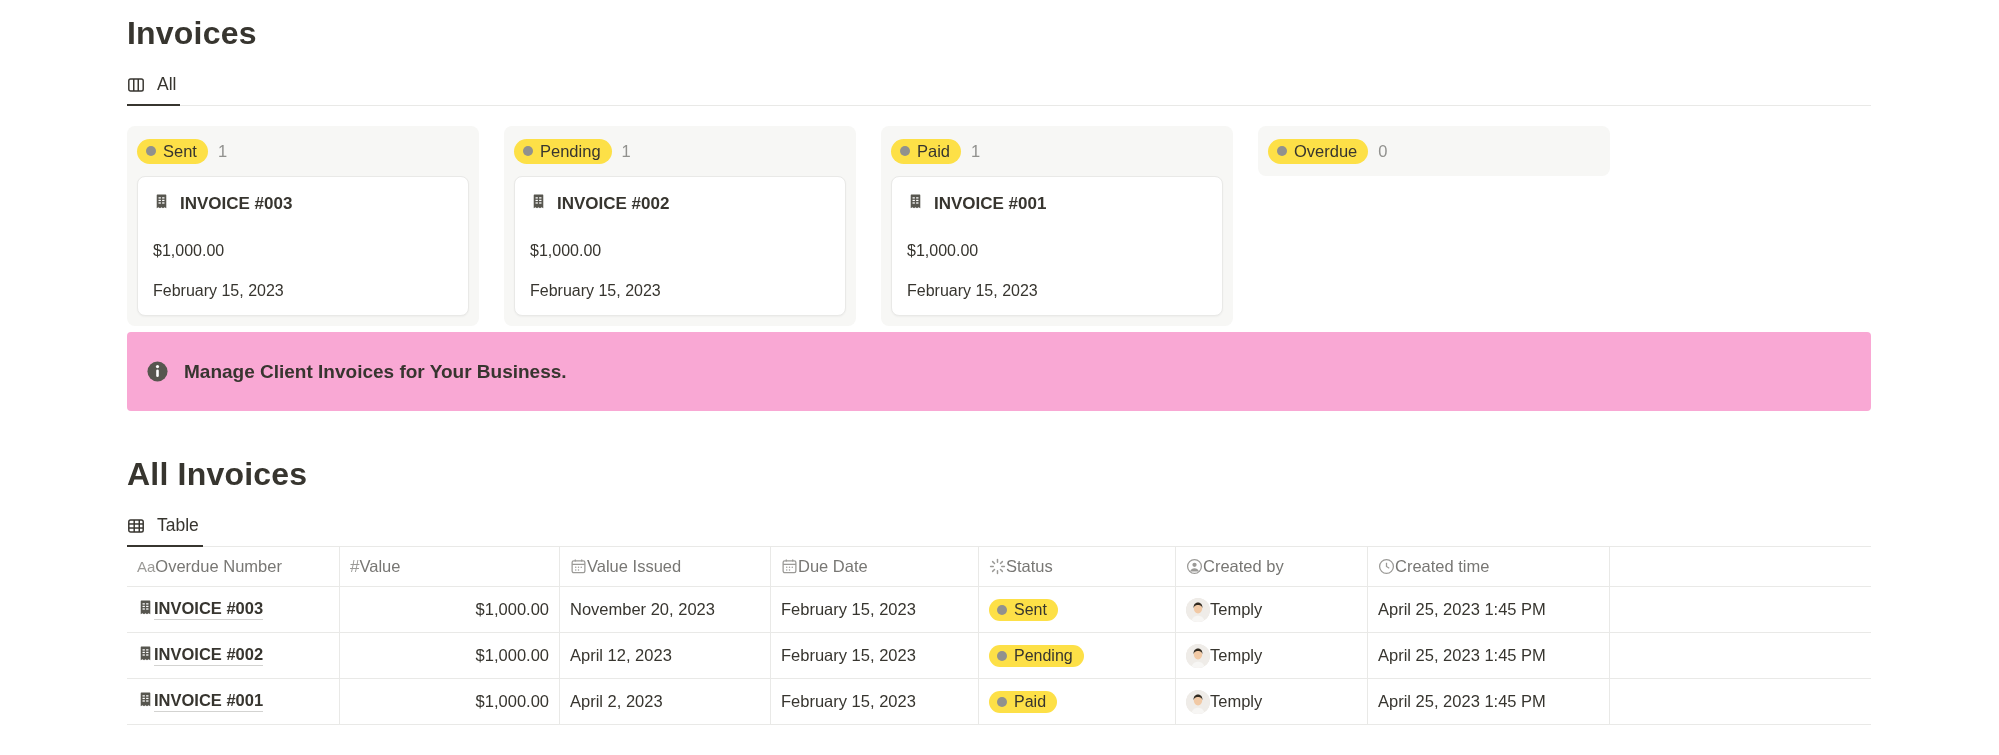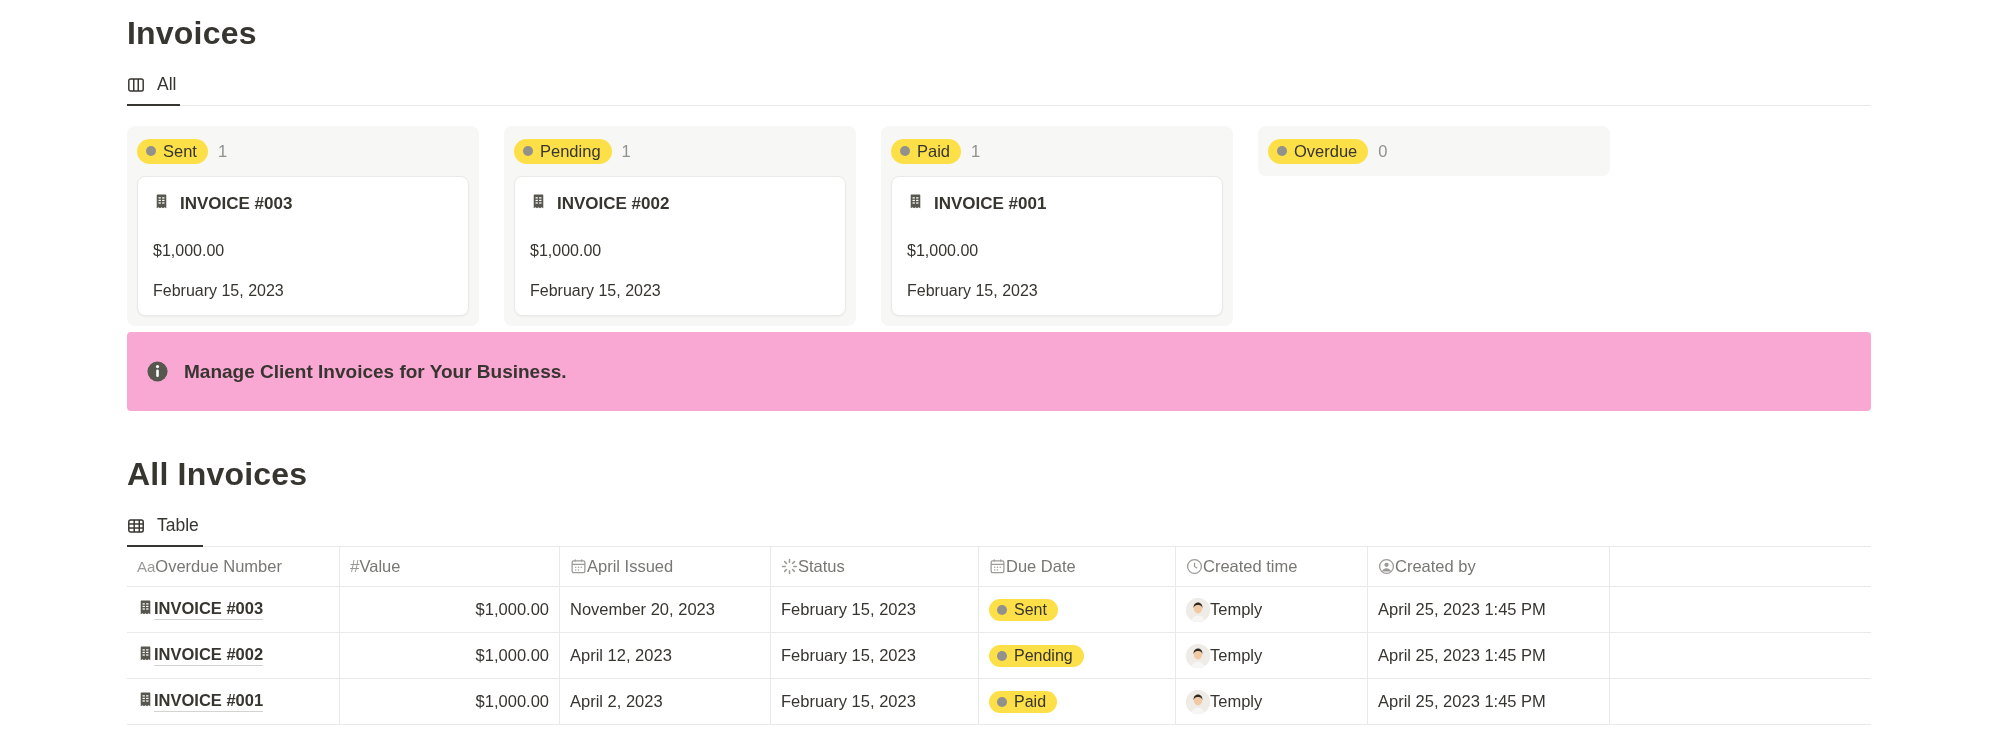--- a/index.html
+++ b/index.html
@@ -236,71 +236,71 @@
                 <line x1="2" y1="6" x2="14" y2="6"></line>
               <line x1="5" y1="1.4" x2="5" y2="3.4"></line>
                 <line x1="11" y1="1.4" x2="11" y2="3.4"></line>
               <circle cx="5.4" cy="8.6" r="0.7" fill="currentColor" stroke="none"></circle>
                 <circle cx="8" cy="8.6" r="0.7" fill="currentColor" stroke="none"></circle>
                 <circle cx="10.6" cy="8.6" r="0.7" fill="currentColor" stroke="none"></circle>
               <circle cx="5.4" cy="11.2" r="0.7" fill="currentColor" stroke="none"></circle>
                 <circle cx="8" cy="11.2" r="0.7" fill="currentColor" stroke="none"></circle>
             </svg>
           </span>
-          <span>April Issued</span>
-        </div>
-        <div class="tcell">
-          <span class="hicon">
-            <svg width="17" height="17" viewBox="0 0 16 16" stroke="currentColor" stroke-width="1.4" stroke-linecap="round">
-              <line x1="8" y1="1.5" x2="8" y2="4"></line>
-                <line x1="8" y1="12" x2="8" y2="14.5"></line>
-              <line x1="1.5" y1="8" x2="4" y2="8"></line>
-                <line x1="12" y1="8" x2="14.5" y2="8"></line>
-              <line x1="3.4" y1="3.4" x2="5.2" y2="5.2"></line>
-                <line x1="10.8" y1="10.8" x2="12.6" y2="12.6"></line>
-              <line x1="3.4" y1="12.6" x2="5.2" y2="10.8"></line>
-                <line x1="10.8" y1="5.2" x2="12.6" y2="3.4"></line>
-            </svg>
-          </span>
-          <span>Status</span>
+          <span>Value Issued</span>
         </div>
         <div class="tcell">
           <span class="hicon">
             <svg width="17" height="17" viewBox="0 0 16 16" fill="none" stroke="currentColor" stroke-width="1.2">
               <rect x="2" y="2.8" width="12" height="11" rx="1.5"></rect>
                 <line x1="2" y1="6" x2="14" y2="6"></line>
               <line x1="5" y1="1.4" x2="5" y2="3.4"></line>
                 <line x1="11" y1="1.4" x2="11" y2="3.4"></line>
               <circle cx="5.4" cy="8.6" r="0.7" fill="currentColor" stroke="none"></circle>
                 <circle cx="8" cy="8.6" r="0.7" fill="currentColor" stroke="none"></circle>
                 <circle cx="10.6" cy="8.6" r="0.7" fill="currentColor" stroke="none"></circle>
               <circle cx="5.4" cy="11.2" r="0.7" fill="currentColor" stroke="none"></circle>
                 <circle cx="8" cy="11.2" r="0.7" fill="currentColor" stroke="none"></circle>
             </svg>
           </span>
           <span>Due Date</span>
         </div>
+        <div class="tcell">
+          <span class="hicon">
+            <svg width="17" height="17" viewBox="0 0 16 16" stroke="currentColor" stroke-width="1.4" stroke-linecap="round">
+              <line x1="8" y1="1.5" x2="8" y2="4"></line>
+                <line x1="8" y1="12" x2="8" y2="14.5"></line>
+              <line x1="1.5" y1="8" x2="4" y2="8"></line>
+                <line x1="12" y1="8" x2="14.5" y2="8"></line>
+              <line x1="3.4" y1="3.4" x2="5.2" y2="5.2"></line>
+                <line x1="10.8" y1="10.8" x2="12.6" y2="12.6"></line>
+              <line x1="3.4" y1="12.6" x2="5.2" y2="10.8"></line>
+                <line x1="10.8" y1="5.2" x2="12.6" y2="3.4"></line>
+            </svg>
+          </span>
+          <span>Status</span>
+        </div>
+        <div class="tcell">
+          <span class="hicon">
+            <svg width="17" height="17" viewBox="0 0 16 16" fill="none" stroke="currentColor" stroke-width="1.2">
+              <circle cx="8" cy="8" r="6.5"></circle>
+              <circle cx="8" cy="6.4" r="2" fill="currentColor" stroke="none"></circle>
+              <path d="M3.8 12.6c.8-2 2.4-3 4.2-3s3.4 1 4.2 3" fill="currentColor" stroke="none"></path>
+            </svg>
+          </span>
+          <span>Created by</span>
+        </div>
         <div class="tcell last-data">
           <span class="hicon">
             <svg width="17" height="17" viewBox="0 0 16 16" fill="none" stroke="currentColor" stroke-width="1.2">
               <circle cx="8" cy="8" r="6.5"></circle>
                 <polyline points="8,4.5 8,8 10.6,9.6"></polyline>
             </svg>
           </span>
           <span>Created time</span>
-        </div>
-        <div class="tcell">
-          <span class="hicon">
-            <svg width="17" height="17" viewBox="0 0 16 16" fill="none" stroke="currentColor" stroke-width="1.2">
-              <circle cx="8" cy="8" r="6.5"></circle>
-              <circle cx="8" cy="6.4" r="2" fill="currentColor" stroke="none"></circle>
-              <path d="M3.8 12.6c.8-2 2.4-3 4.2-3s3.4 1 4.2 3" fill="currentColor" stroke="none"></path>
-            </svg>
-          </span>
-          <span>Created by</span>
         </div>
         <div class="tcell empty-cell"></div>
       </div>
 
       <div class="trow">
         <div class="tcell">
           <span class="receipt">
             <svg width="17" height="17" viewBox="0 0 16 16" fill="currentColor">
               <path d="M4 1.5h8c.3 0 .5.2.5.5v12.3l-1.6-.9-1.5.9-1.4-.9-1.4.9-1.5-.9-1.6.9V2c0-.3.2-.5.5-.5z"></path>
               <rect x="5.2" y="4" width="2.2" height="1.2" fill="#fff"></rect>

